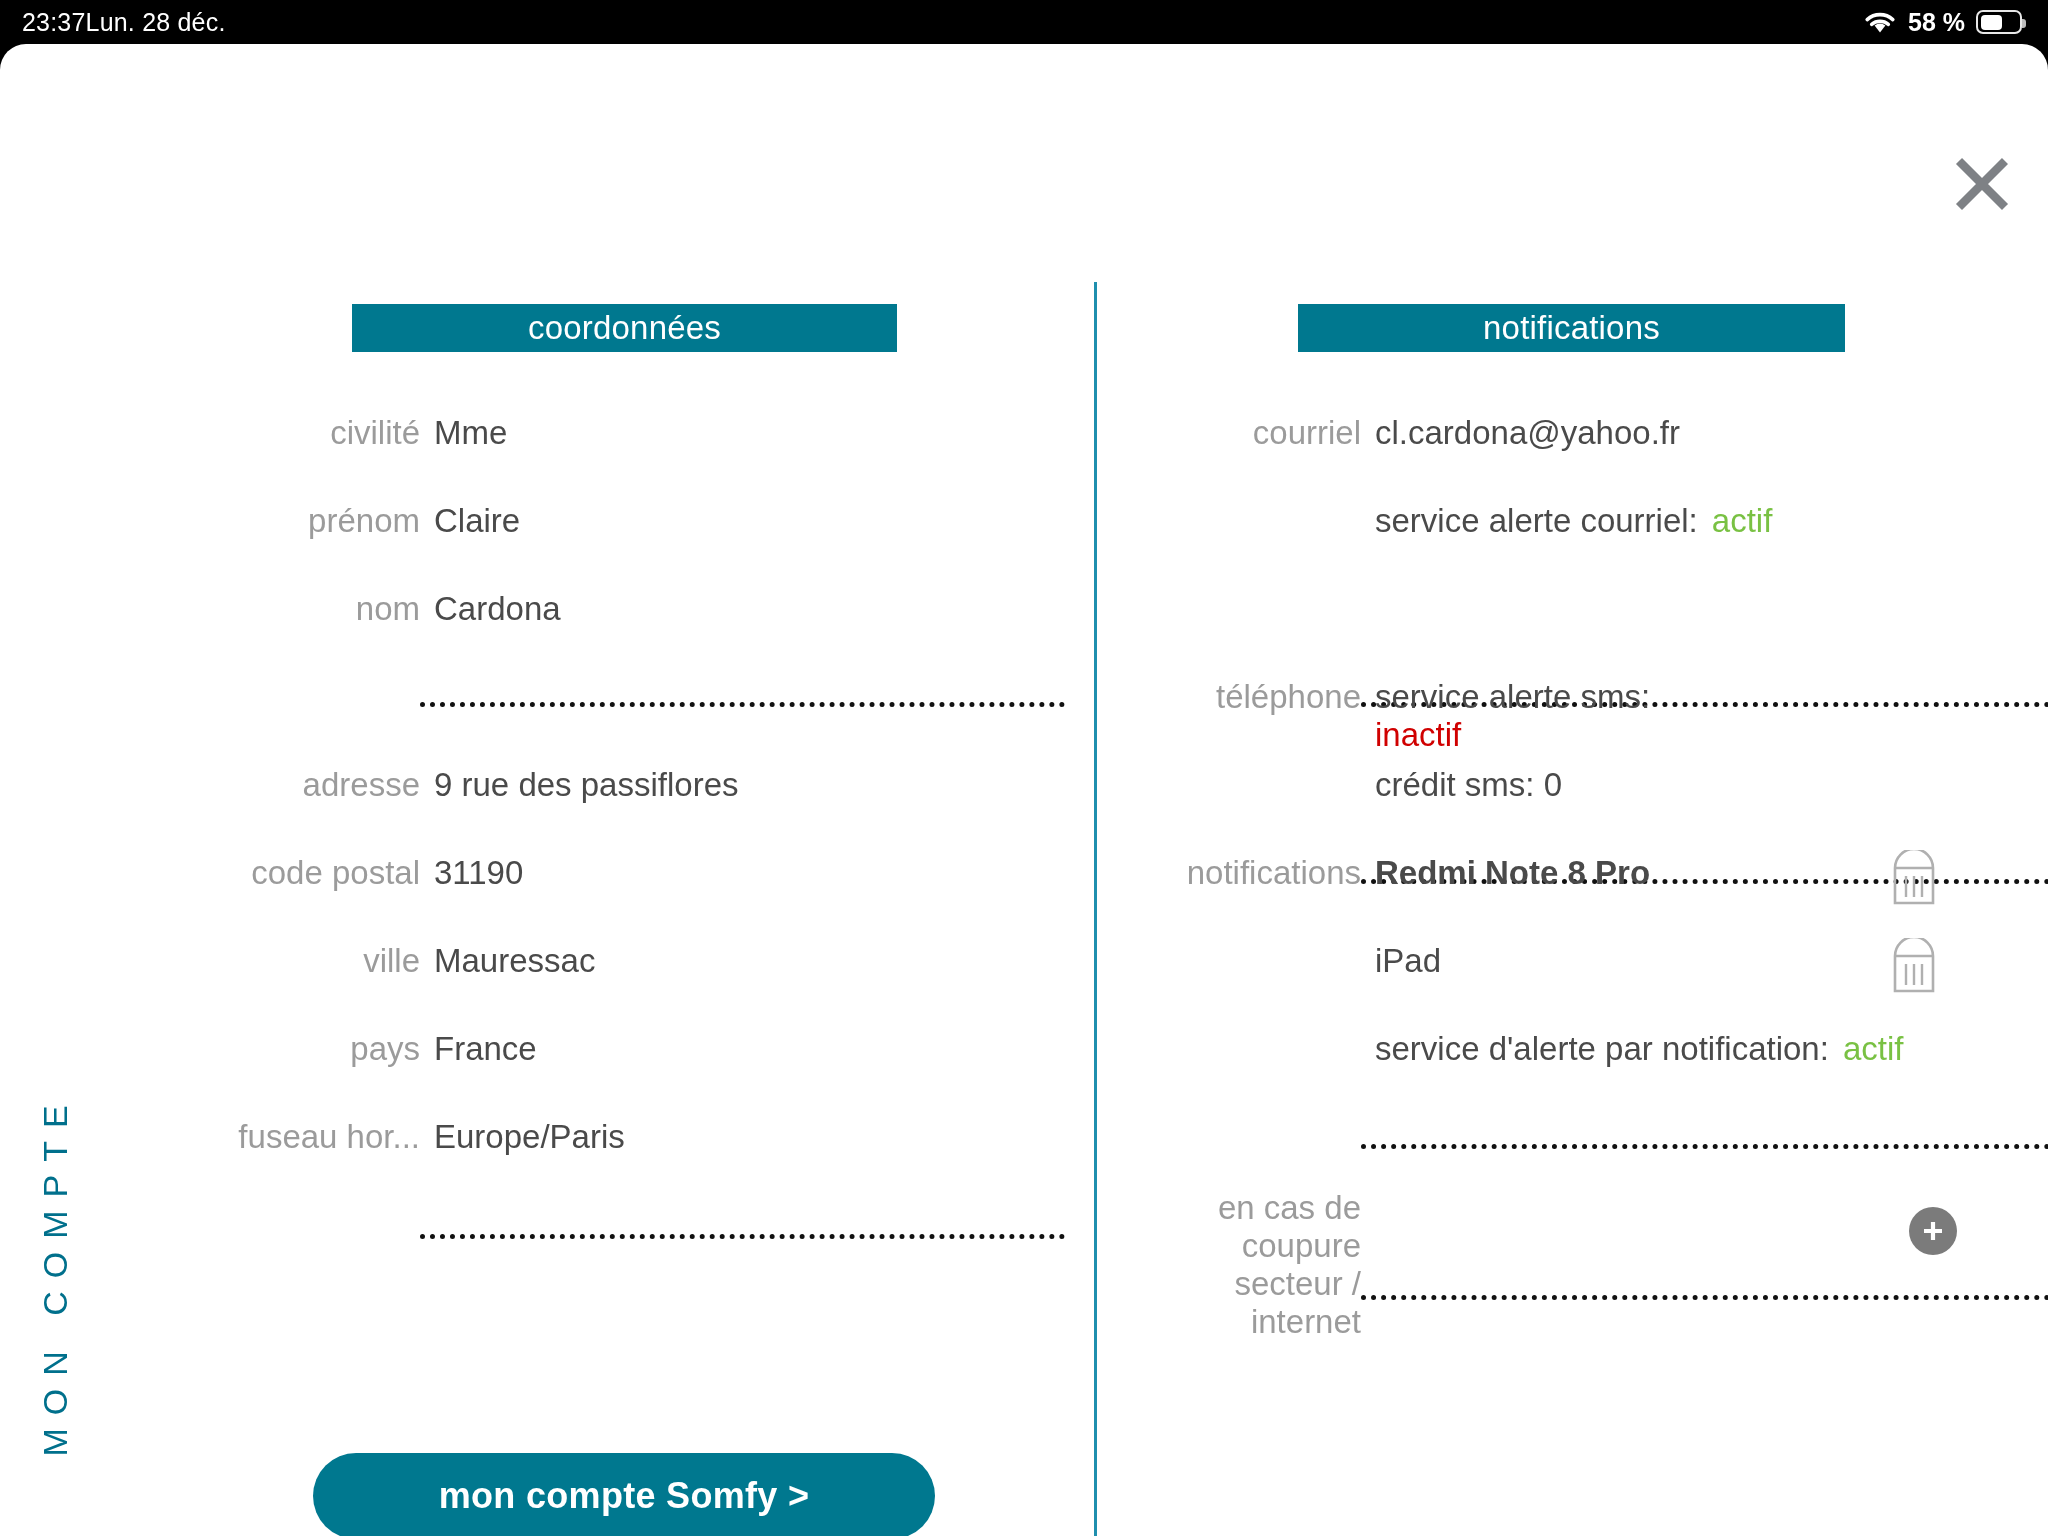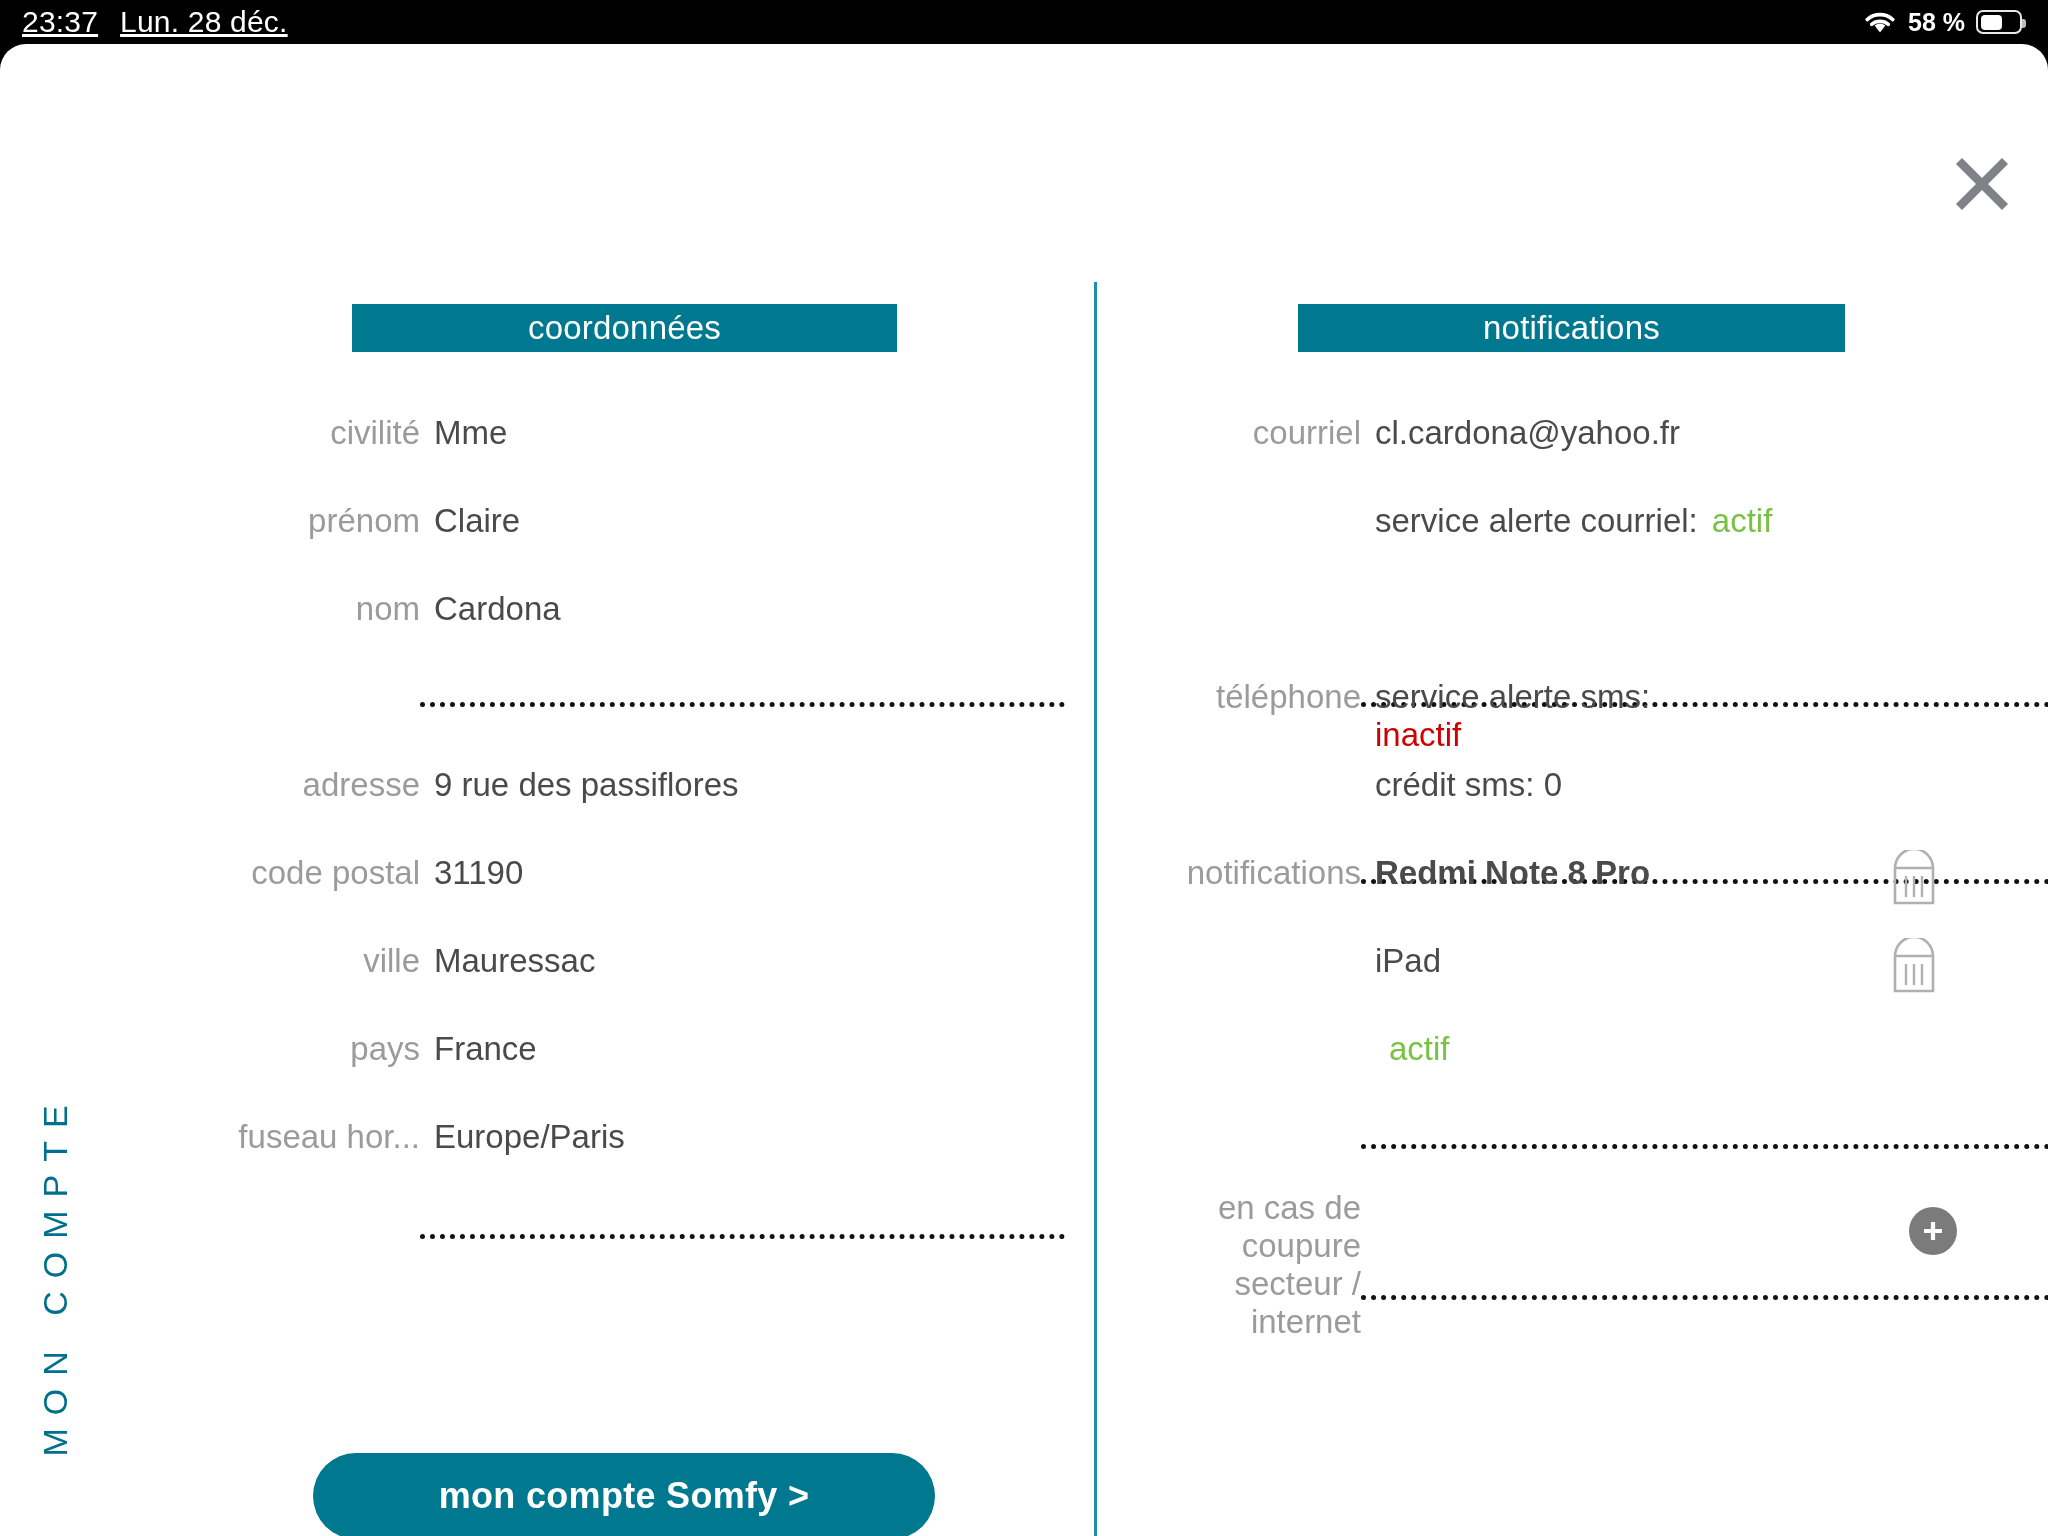--- a/index.html
+++ b/index.html
@@ -18,25 +18,23 @@
     top: 0; left: 0;
     width: 2048px; height: 44px;
     background: #000;
     display: flex;
     align-items: center;
     color: #fff;
   }
   #status-left {
     display: flex;
     align-items: baseline;
-    gap: 22px;
     padding-left: 22px;
-    font-size: 30px;
+    font-size: 25px;
     letter-spacing: 0.2px;
-    text-decoration: underline;
   }
   #status-right {
     position: absolute;
     right: 26px;
     display: flex;
     align-items: center;
     gap: 11px;
     font-size: 25px;
     font-weight: bold;
   }
@@ -407,20 +405,21 @@
     </div>
     <div class="trash" id="trash-2">
       <svg width="46" height="56" viewBox="0 0 46 56">
         <path d="M4 18 A19 19 0 0 1 42 18 L42 53 L4 53 Z" fill="none" stroke="#b0b0b0" stroke-width="2.6"></path>
         <path d="M4 18 L42 18" stroke="#b0b0b0" stroke-width="2.6"></path>
         <path d="M15 26 L15 47 M23 26 L23 47 M31 26 L31 47" stroke="#b0b0b0" stroke-width="2.4"></path>
       </svg>
     </div>
 
     <div class="row" id="r-svc-notif">
+      <span class="val" style="padding-left:0">service d'alerte par notification:</span>
       <span class="val on">actif</span>
     </div>
 
     <div class="dots" id="dots-r3"></div>
 
     <div class="row" id="r-coupure">
       <span class="lbl" style="width:264px">en cas de
 coupure
 secteur /
 internet</span>

